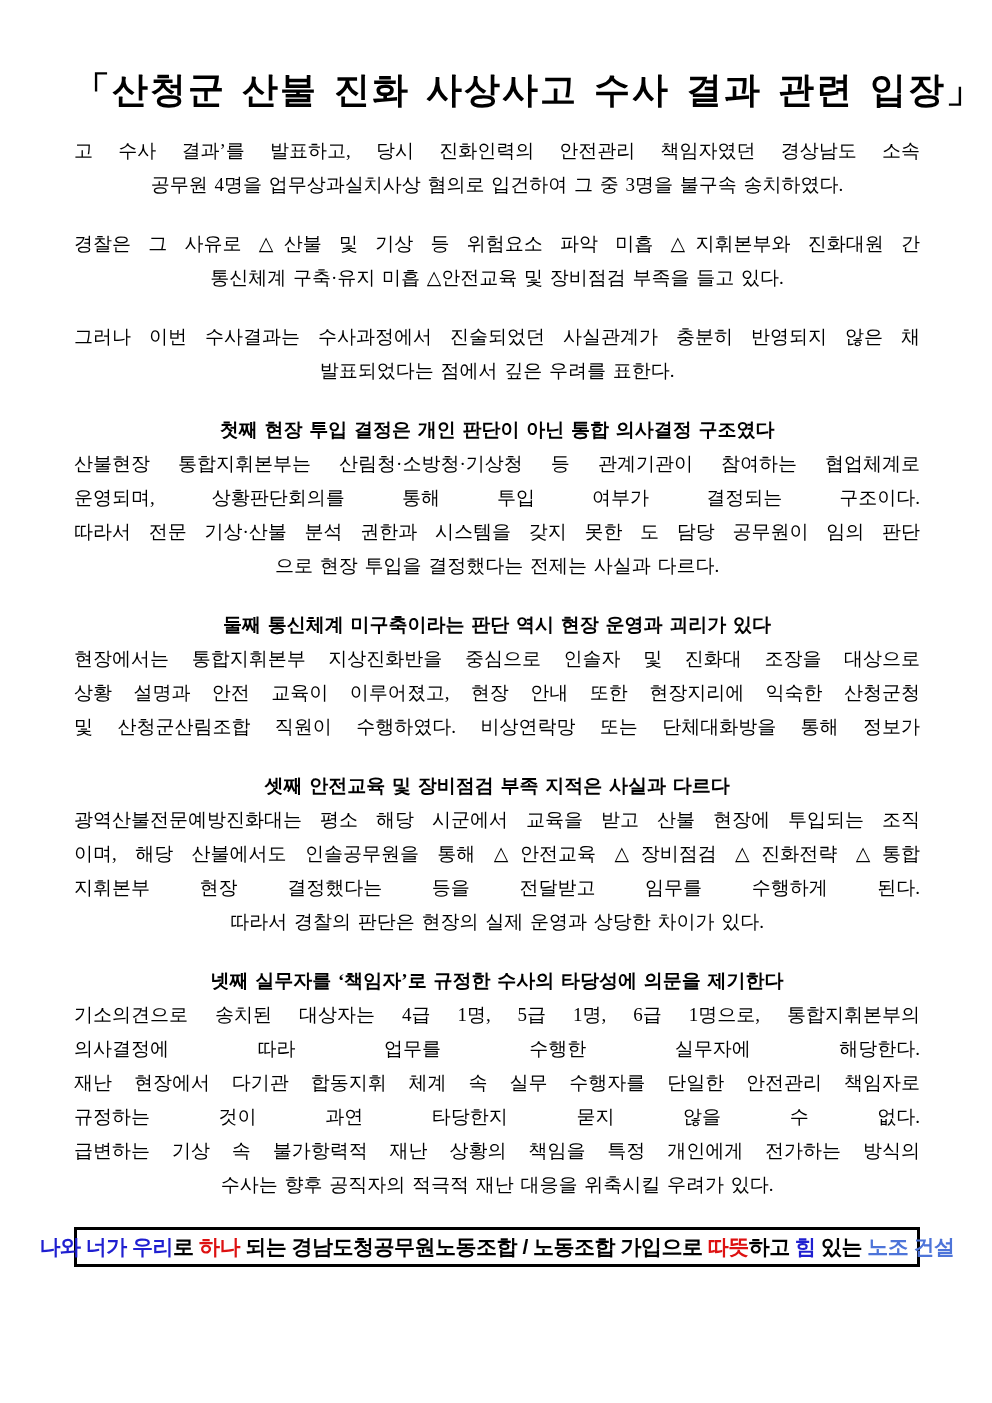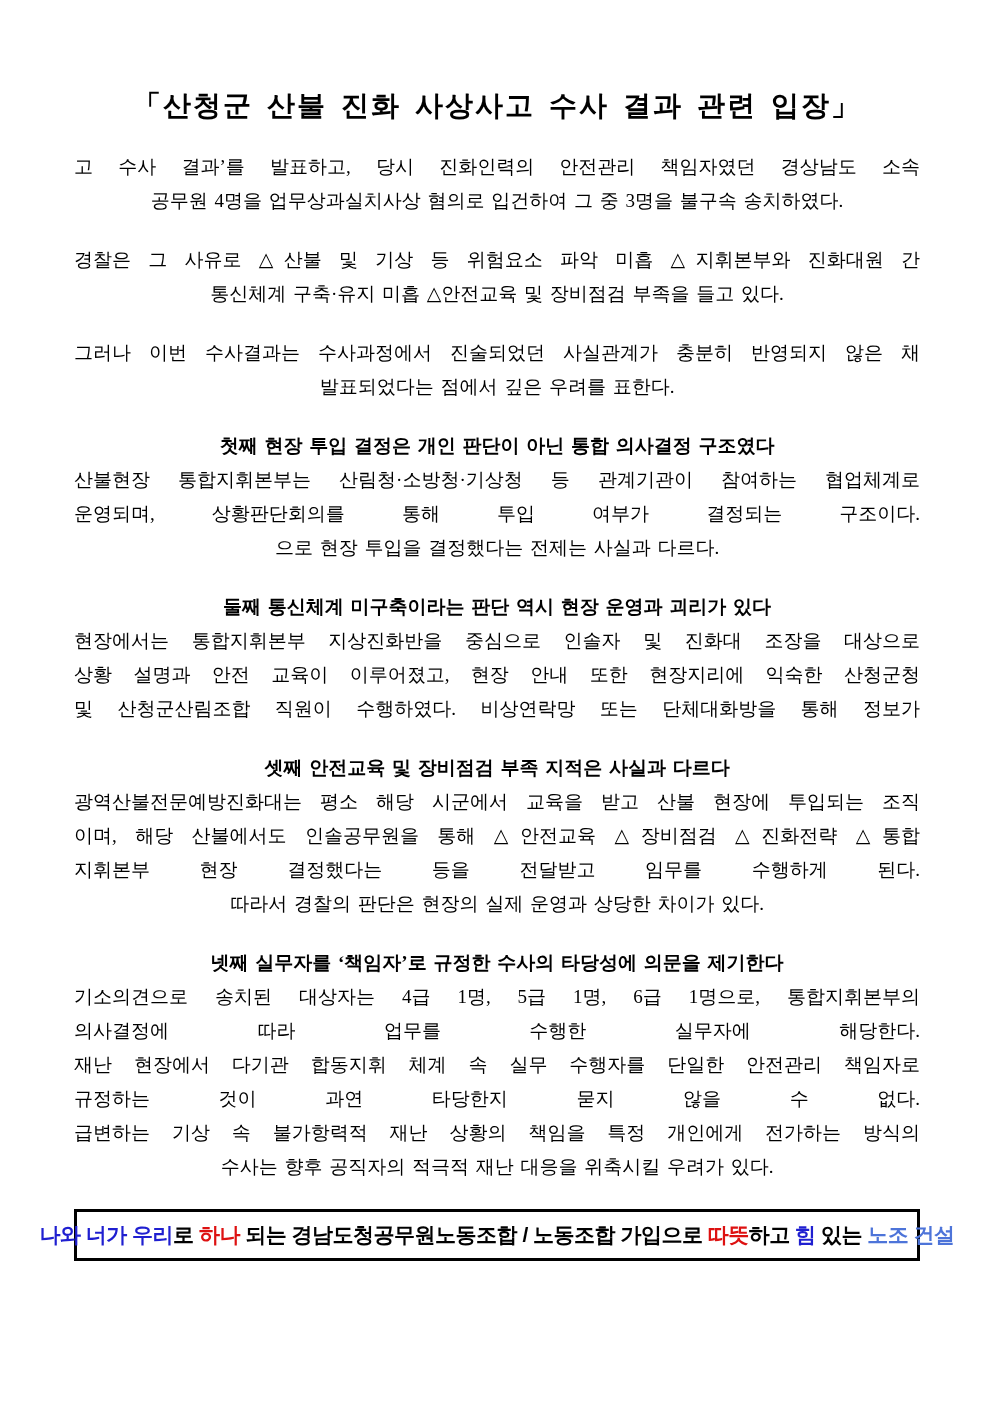--- a/index.html
+++ b/index.html
@@ -7,39 +7,38 @@
     position:relative;
     width:992px;height:1403px;
     box-sizing:border-box;
     padding:70px 72px 0 74px;
     background:#ffffff;
     font-family:"Liberation Serif","DejaVu Serif",serif;
     color:#000000;
     overflow:hidden;
   }
   .doc-title{
-    font-size:28px;
+    font-size:36px;
     font-weight:700;
     text-align:center;
     letter-spacing:2px;
     word-spacing:5px;
     line-height:40px;
     margin-bottom:24px;
     white-space:nowrap;
-    margin-top:16px;
   }
   .doc-body{font-size:19px;line-height:34px;}
   .block{margin-bottom:25px;}
   .line{word-spacing:2px;text-align:center;}
   .jline{text-align:justify;text-align-last:justify;}
   .heading{font-weight:700;}
   .banner{
     margin-top:12px;
     border:3px solid #000000;
-    height:52px;
+    height:40px;
     box-sizing:border-box;
     display:flex;
     align-items:center;
     justify-content:center;
     background:#ffffff;
   }
   .banner-text{
     font-family:"Liberation Sans","DejaVu Sans",sans-serif;
     font-weight:800;
     font-size:21px;
@@ -63,20 +62,21 @@
         <div class="line">통신체계 구축·유지 미흡 △안전교육 및 장비점검 부족을 들고 있다.</div>
       </div>
       <div class="block">
         <div class="line jline">그러나 이번 수사결과는 수사과정에서 진술되었던 사실관계가 충분히 반영되지 않은 채</div>
         <div class="line">발표되었다는 점에서 깊은 우려를 표한다.</div>
       </div>
       <div class="block">
         <div class="line heading">첫째 현장 투입 결정은 개인 판단이 아닌 통합 의사결정 구조였다</div>
         <div class="line jline">산불현장 통합지휘본부는 산림청·소방청·기상청 등 관계기관이 참여하는 협업체계로</div>
         <div class="line jline">운영되며, 상황판단회의를 통해 투입 여부가 결정되는 구조이다.</div>
+        <div class="line jline">따라서 전문 기상·산불 분석 권한과 시스템을 갖지 못한 도 담당 공무원이 임의 판단</div>
         <div class="line">으로 현장 투입을 결정했다는 전제는 사실과 다르다.</div>
       </div>
       <div class="block">
         <div class="line heading">둘째 통신체계 미구축이라는 판단 역시 현장 운영과 괴리가 있다</div>
         <div class="line jline">현장에서는 통합지휘본부 지상진화반을 중심으로 인솔자 및 진화대 조장을 대상으로</div>
         <div class="line jline">상황 설명과 안전 교육이 이루어졌고, 현장 안내 또한 현장지리에 익숙한 산청군청</div>
         <div class="line jline">및 산청군산림조합 직원이 수행하였다. 비상연락망 또는 단체대화방을 통해 정보가</div>
       </div>
       <div class="block">
         <div class="line heading">셋째 안전교육 및 장비점검 부족 지적은 사실과 다르다</div>

